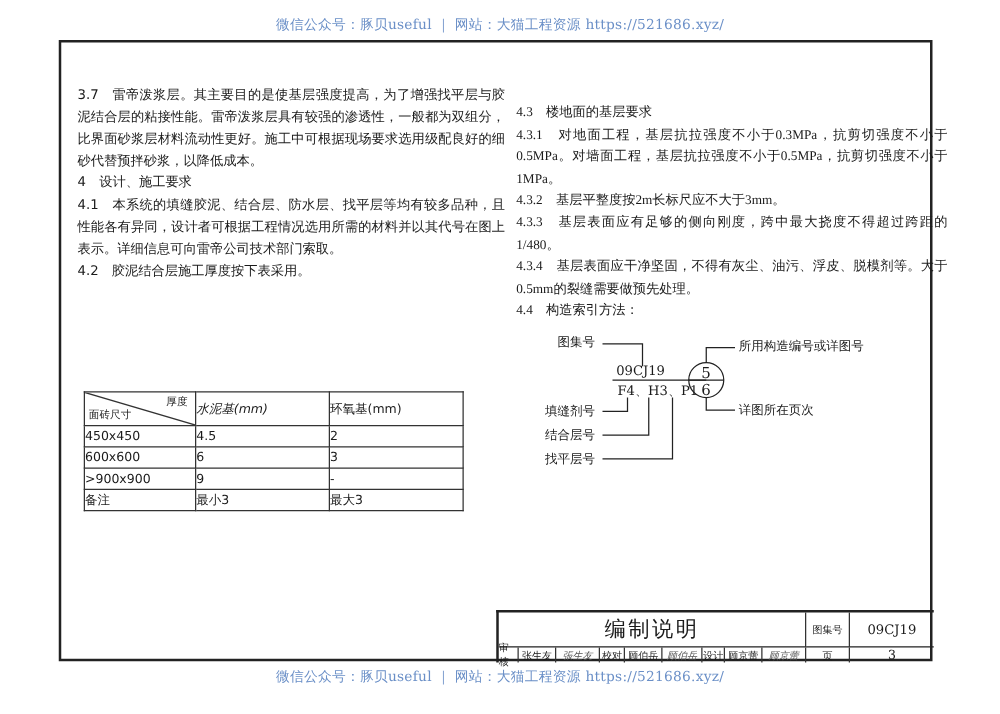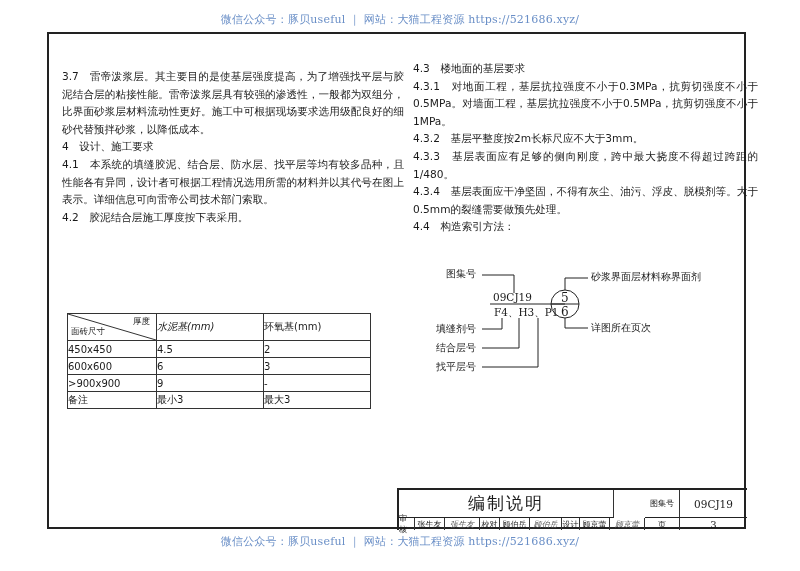--- a/index.html
+++ b/index.html
@@ -7,21 +7,21 @@
          font-family: "DejaVu Sans", "Liberation Sans", sans-serif; color: #1a1a1a; }
   .watermark { position: absolute; left: 0; width: 800px; text-align: center;
                font-family: "DejaVu Serif", "Liberation Serif", serif; font-size: 11px;
                color: #6a8fc7; letter-spacing: 0.2px; }
   .wm-top { top: 12px; }
   .wm-bottom { top: 534px; }
   .frame { position: absolute; left: 47px; top: 32px; width: 699px; height: 497px;
            border: 2px solid #222; box-sizing: border-box; }
   .col { position: absolute; font-size: 10.6px; line-height: 17.6px; }
   .col-left { left: 62px; top: 68px; width: 342px; }
-  .col-right { left: 413px; top: 60px; width: 345px; }
+  .col-right { left: 413px; top: 82px; width: 345px; font-family: Liberation Serif, serif; }
   .col p { margin: 0; text-align: justify; }
   .heading { margin: 0; }
   
   .thick-table { position: absolute; left: 67px; top: 313px; border-collapse: collapse;
                  font-size: 10px; }
   .thick-table td { border: 1px solid #333; text-align: left; height: 16px; padding: 0;
                     font-family: "DejaVu Sans", sans-serif; }
   .thick-table { border: 1.5px solid #222; }
   .diag-cell { position: relative; width: 88px; height: 26px !important; }
   .diag-cell svg { position: absolute; left: 0; top: 0; }
@@ -31,21 +31,21 @@
   .c3 { width: 106px; }
   
   .diagram { position: absolute; left: 410px; top: 262px; width: 300px; height: 110px; }
   .diagram .lbl { position: absolute; font-size: 10px; white-space: nowrap; }
   .diagram .mono { font-family: "DejaVu Serif", "Liberation Serif", serif; font-size: 10.5px; }
   
   .tb { position: absolute; left: 397px; top: 488px; width: 350px; height: 42px;
         border-top: 2px solid #222; border-left: 2px solid #222; box-sizing: border-box; }
   .tb .cell { position: absolute; box-sizing: border-box; display: flex; align-items: center;
               justify-content: center; font-size: 8px; border-right: 1px solid #333; }
-  .tb .title { left: 0; top: 0; width: 215px; height: 28px; font-size: 17px; letter-spacing: 2px;
+  .tb .title { left: 0; top: 0; width: 246px; height: 28px; font-size: 17px; letter-spacing: 2px;
                border-bottom: 1.5px solid #222; }
   .tb .atlas-lbl { left: 246px; top: 0; width: 35px; height: 28px; border-bottom: 1.5px solid #222; }
   .tb .atlas-val { left: 281px; top: 0; width: 67px; height: 28px; border-bottom: 1.5px solid #222;
                    font-family: "DejaVu Serif", serif; font-size: 10.5px; border-right: none; }
   .tb .row2 { top: 28px; height: 12px; }
   .sig { font-family: "DejaVu Serif", serif; font-style: italic; color: #555; font-size: 7px; }
 </style>
 </head>
 <body>
 
@@ -125,21 +125,21 @@
       <polyline points="109,56 109,86 72,86"></polyline>
 
       <polyline points="128,56 128,105 72,105"></polyline>
     </g>
   </svg>
   <span class="lbl" style="left:36px;top:5px">图集号</span>
   <span class="lbl mono" style="left:83px;top:29px">09CJ19</span>
   <span class="lbl mono" style="left:84px;top:44px">F4、H3、P1</span>
   <span class="lbl mono" style="left:151px;top:29px;font-size:12px">5</span>
   <span class="lbl mono" style="left:151px;top:43px;font-size:12px">6</span>
-  <span class="lbl" style="left:181px;top:8px">砂浆界面层材料称界面剂</span>
+  <span class="lbl" style="left:181px;top:8px">所用构造编号或详图号</span>
   <span class="lbl" style="left:181px;top:59px">详图所在页次</span>
   <span class="lbl" style="left:26px;top:60px">填缝剂号</span>
   <span class="lbl" style="left:26px;top:79px">结合层号</span>
   <span class="lbl" style="left:26px;top:98px">找平层号</span>
 </div>
 
 <div class="tb">
   <div class="cell title">编制说明</div>
   <div class="cell atlas-lbl">图集号</div>
   <div class="cell atlas-val">09CJ19</div>

